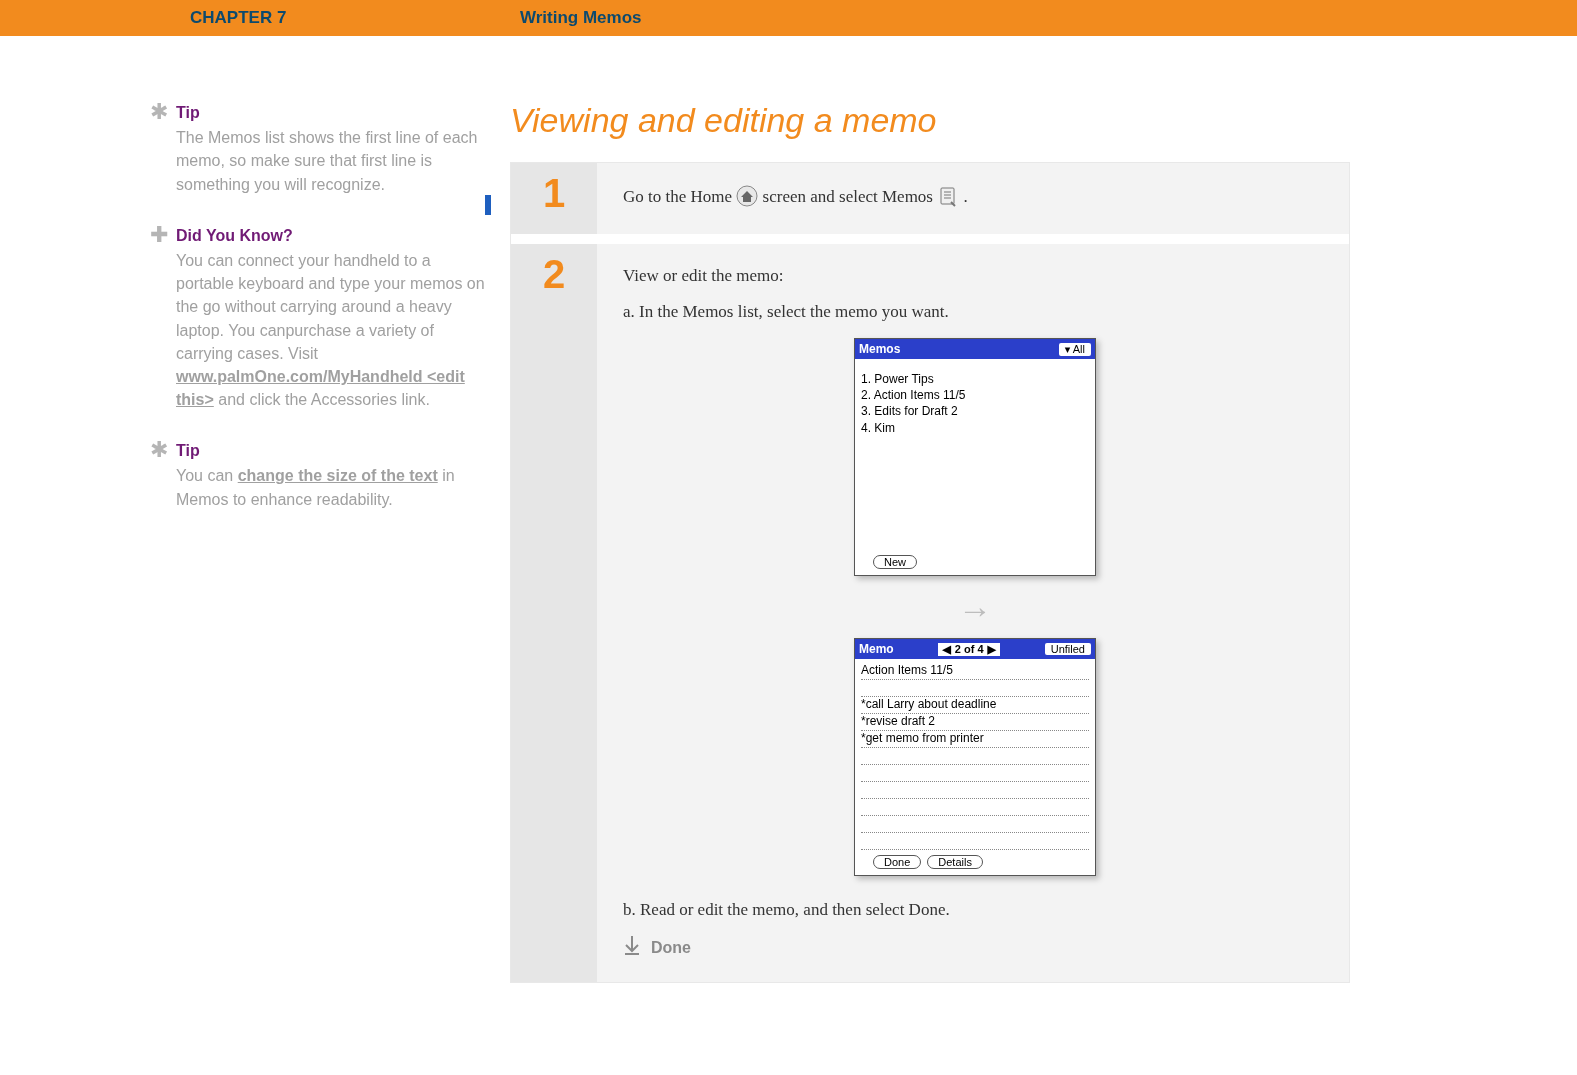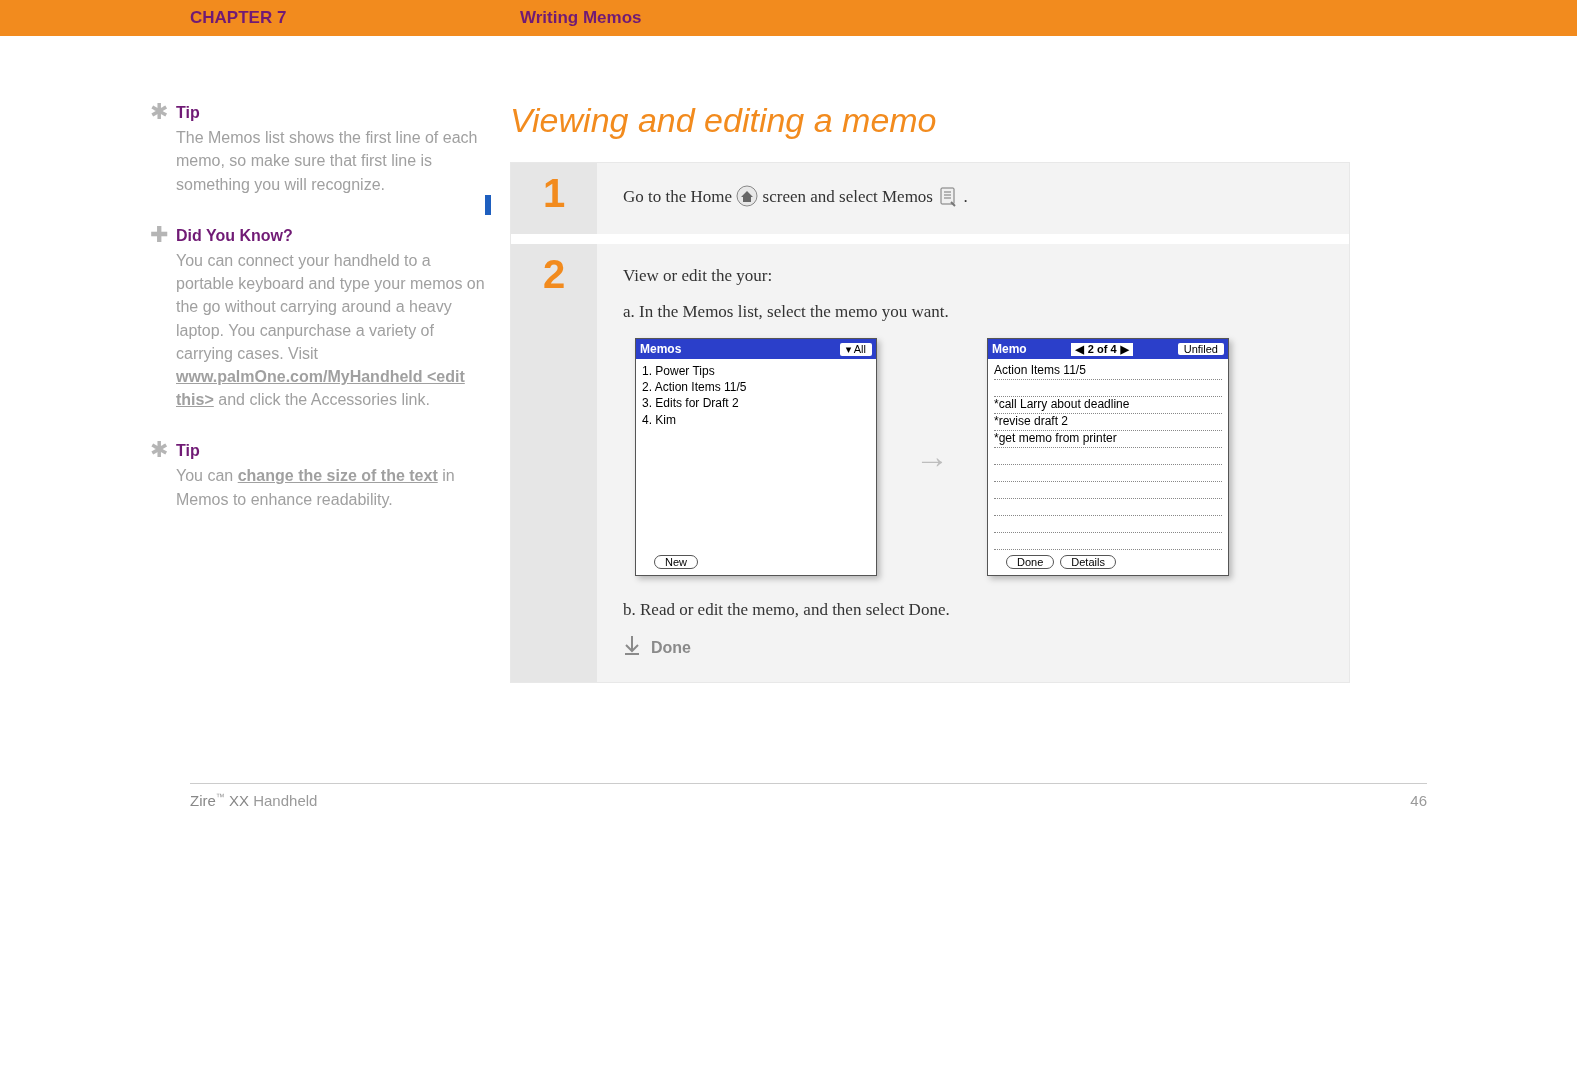--- a/index.html
+++ b/index.html
@@ -5,21 +5,21 @@
   body {
     margin: 0;
     padding: 0;
     font-family: Verdana, Geneva, sans-serif;
     background: #ffffff;
     color: #333;
     width: 1577px;
   }
   .header-bar {
     background: #f28b1e;
-    color: #701a75;
+    color: #0c4a6e;
     height: 36px;
     display: flex;
     align-items: center;
     font-weight: bold;
     font-size: 17px;
   }
   .header-chapter {
     margin-left: 190px;
     width: 310px;
   }
@@ -117,22 +117,23 @@
   .step-body p { margin: 0 0 16px 0; }
 
   .inline-icon {
     display: inline-block;
     vertical-align: middle;
   }
 
   .screenshots {
     display: flex;
     align-items: center;
-    gap: 38px;
-    margin: 10px 0 24px 12px;
+    gap: 12px;
+    margin: 10px 0 24px 4px;
+    flex-direction: column;
   }
 
   
   .palm {
     width: 240px;
     height: 236px;
     background: #ffffff;
     border: 1px solid #555;
     box-shadow: 3px 3px 6px rgba(0,0,0,0.25);
     font-family: Arial, sans-serif;
@@ -153,21 +154,21 @@
   }
   .palm-titlebar .cat {
     background: #fff;
     color: #000;
     font-size: 11px;
     padding: 0 6px;
     border-radius: 2px;
     font-weight: normal;
   }
   .palm-list {
-    padding: 4px 6px;
+    padding: 12px 6px;
   }
   .palm-list div { line-height: 1.35; }
   .palm-bottom {
     position: absolute;
     bottom: 6px;
     left: 18px;
     display: flex;
     gap: 6px;
   }
   .palm-btn {
@@ -303,21 +304,21 @@
               <path d="M14 17 L18 21" stroke="#777" stroke-width="2"></path>
             </svg>
           </span>
           <span>.</span>
         </div>
       </div>
 
       <div class="step">
         <div class="step-num">2</div>
         <div class="step-body">
-          <p>View or edit the your:</p>
+          <p>View or edit the memo:</p>
           <p>a.  In the Memos list, select the memo you want.</p>
 
           <div class="screenshots">
 
             <div class="palm">
               <div class="palm-titlebar">
                 <span>Memos</span>
                 <span class="cat">▾ <span>All</span></span>
               </div>
               <div class="palm-list">

